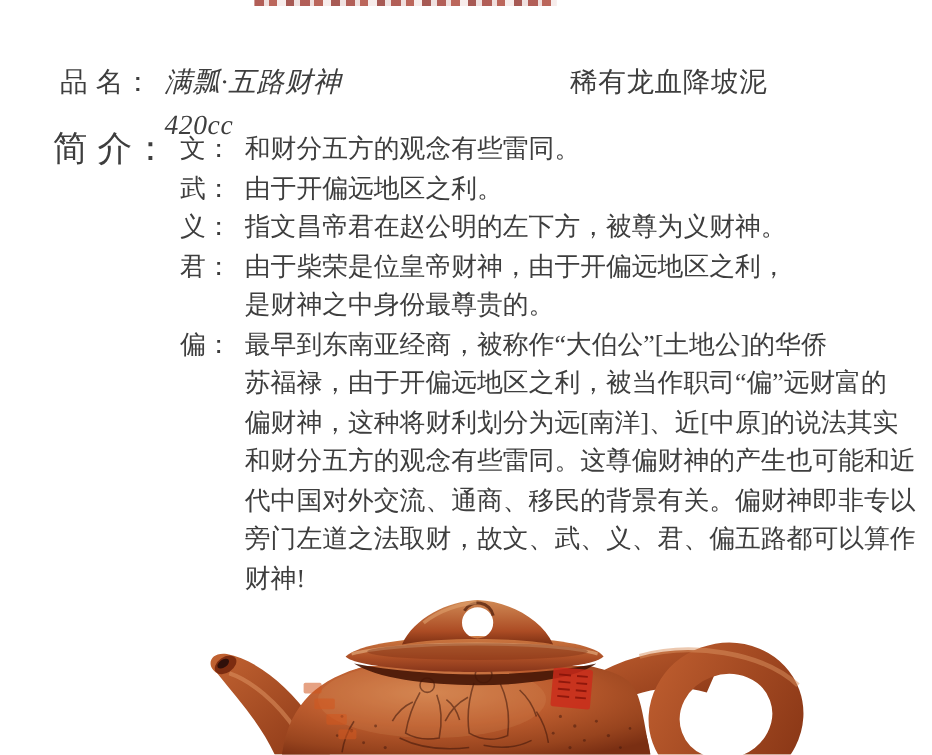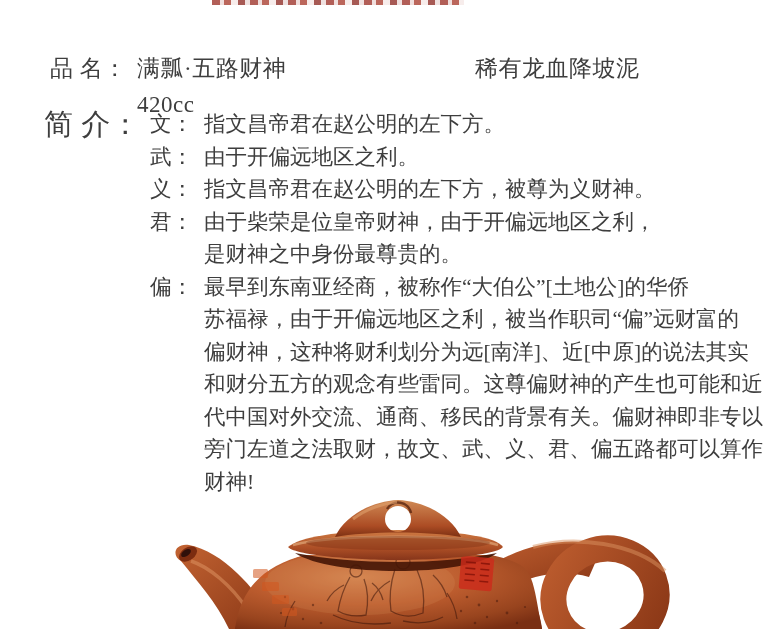--- a/index.html
+++ b/index.html
@@ -18,21 +18,21 @@
       #a83b2d 12px 19px, rgba(168,59,45,.12) 19px 26px,
       #8e2b24 26px 33px, rgba(142,43,36,.18) 33px 38px);
   }
 
   
   .specs{position:absolute;left:50px;top:33px;width:716px;margin-top:20px;}
   .spec-row{position:relative;height:39px;font-size:23px;}
   .spec-label{position:absolute;top:0;letter-spacing:.5px;}
   .spec-value{position:absolute;top:0;letter-spacing:.5px;}
   .pos-l-label{left:0;}
-  .pos-l-value{left:87px;}
+  .pos-l-value{left:87px;font-style:italic;}
   .pos-r-label{left:363px;}
   .pos-r-value{left:425px;}
 
   
   .intro{position:absolute;left:44px;top:108px;font-size:21.5px;line-height:32.5px;}
   .intro-label{position:absolute;left:0;top:0;font-size:29px;letter-spacing:.5px;}
   .intro-items{margin-left:106px;width:616px;}
   .intro-row{display:flex;}
   .intro-key{flex:0 0 54px;}
   .intro-text{flex:1;white-space:pre-line;}
@@ -57,21 +57,21 @@
     <div class="spec-row">
       <span class="spec-value pos-l-value">420cc</span>
     </div>
   </div>
 
   <div class="intro">
     <span class="intro-label">简 介：</span>
     <div class="intro-items">
       <div class="intro-row">
         <span class="intro-key">文：</span>
-        <span class="intro-text">指文昌帝君在赵公明的左下方。</span>
+        <span class="intro-text">和财分五方的观念有些雷同。</span>
       </div>
       <div class="intro-row">
         <span class="intro-key">武：</span>
         <span class="intro-text">由于开偏远地区之利。</span>
       </div>
       <div class="intro-row">
         <span class="intro-key">义：</span>
         <span class="intro-text">指文昌帝君在赵公明的左下方，被尊为义财神。</span>
       </div>
       <div class="intro-row">

